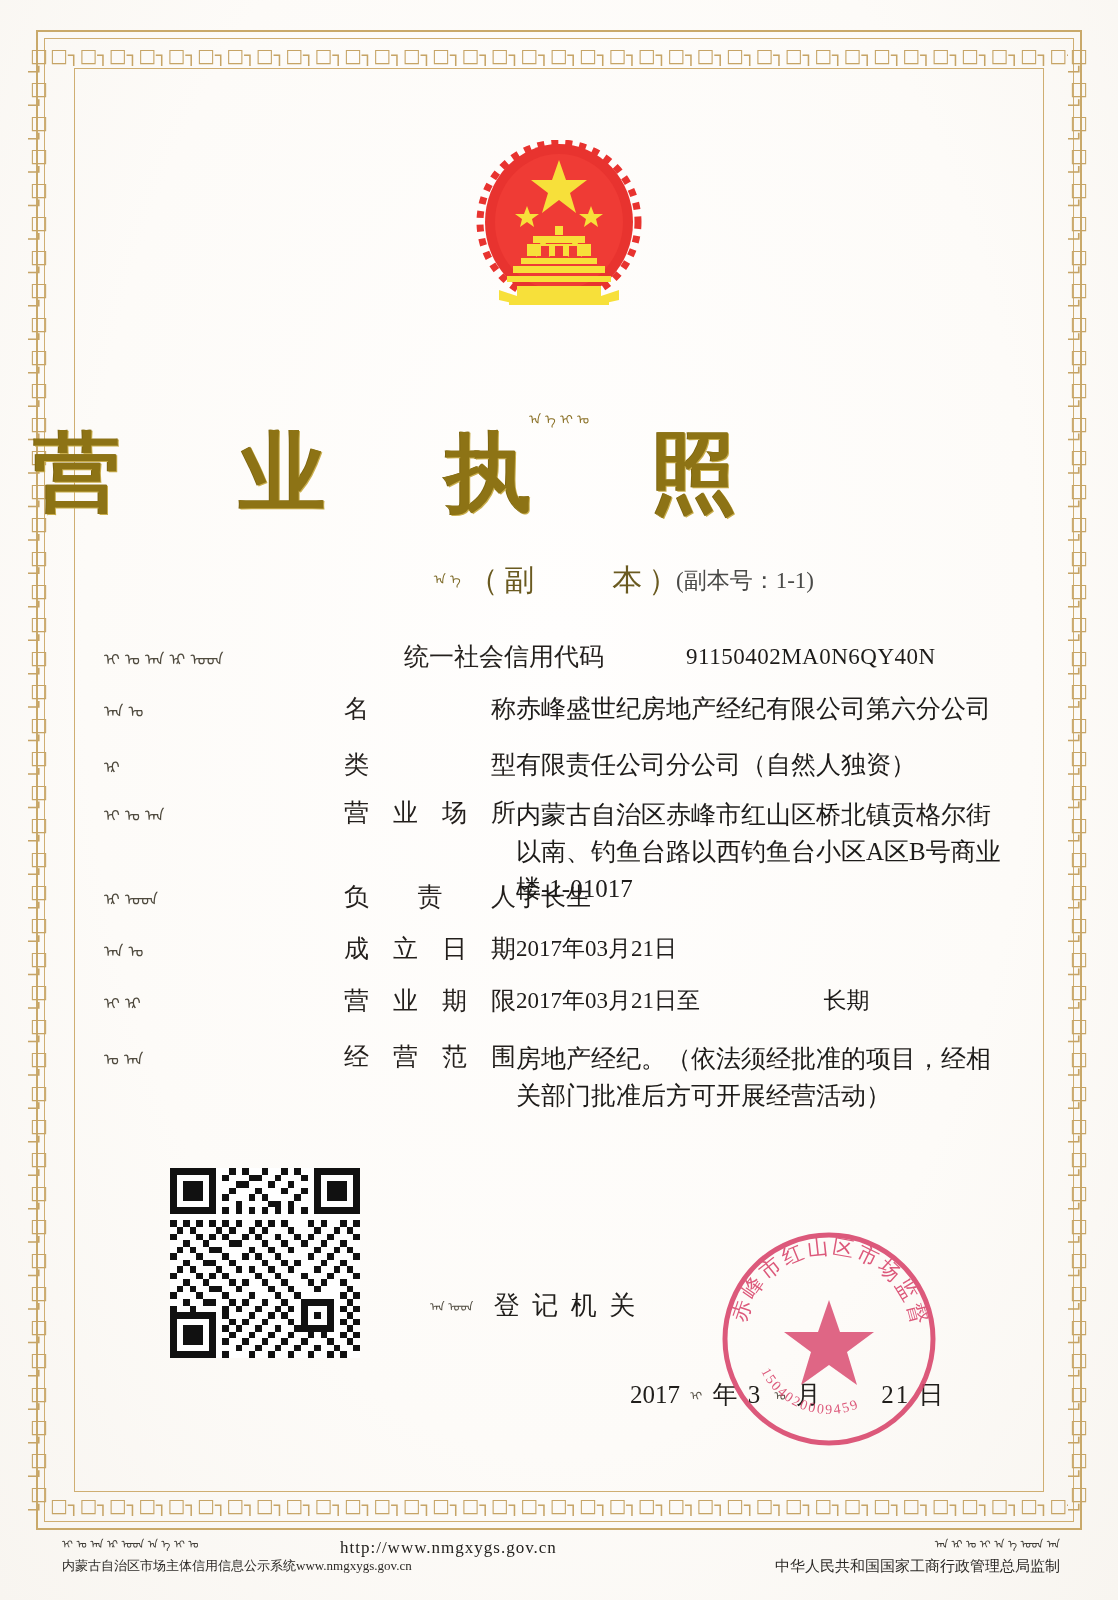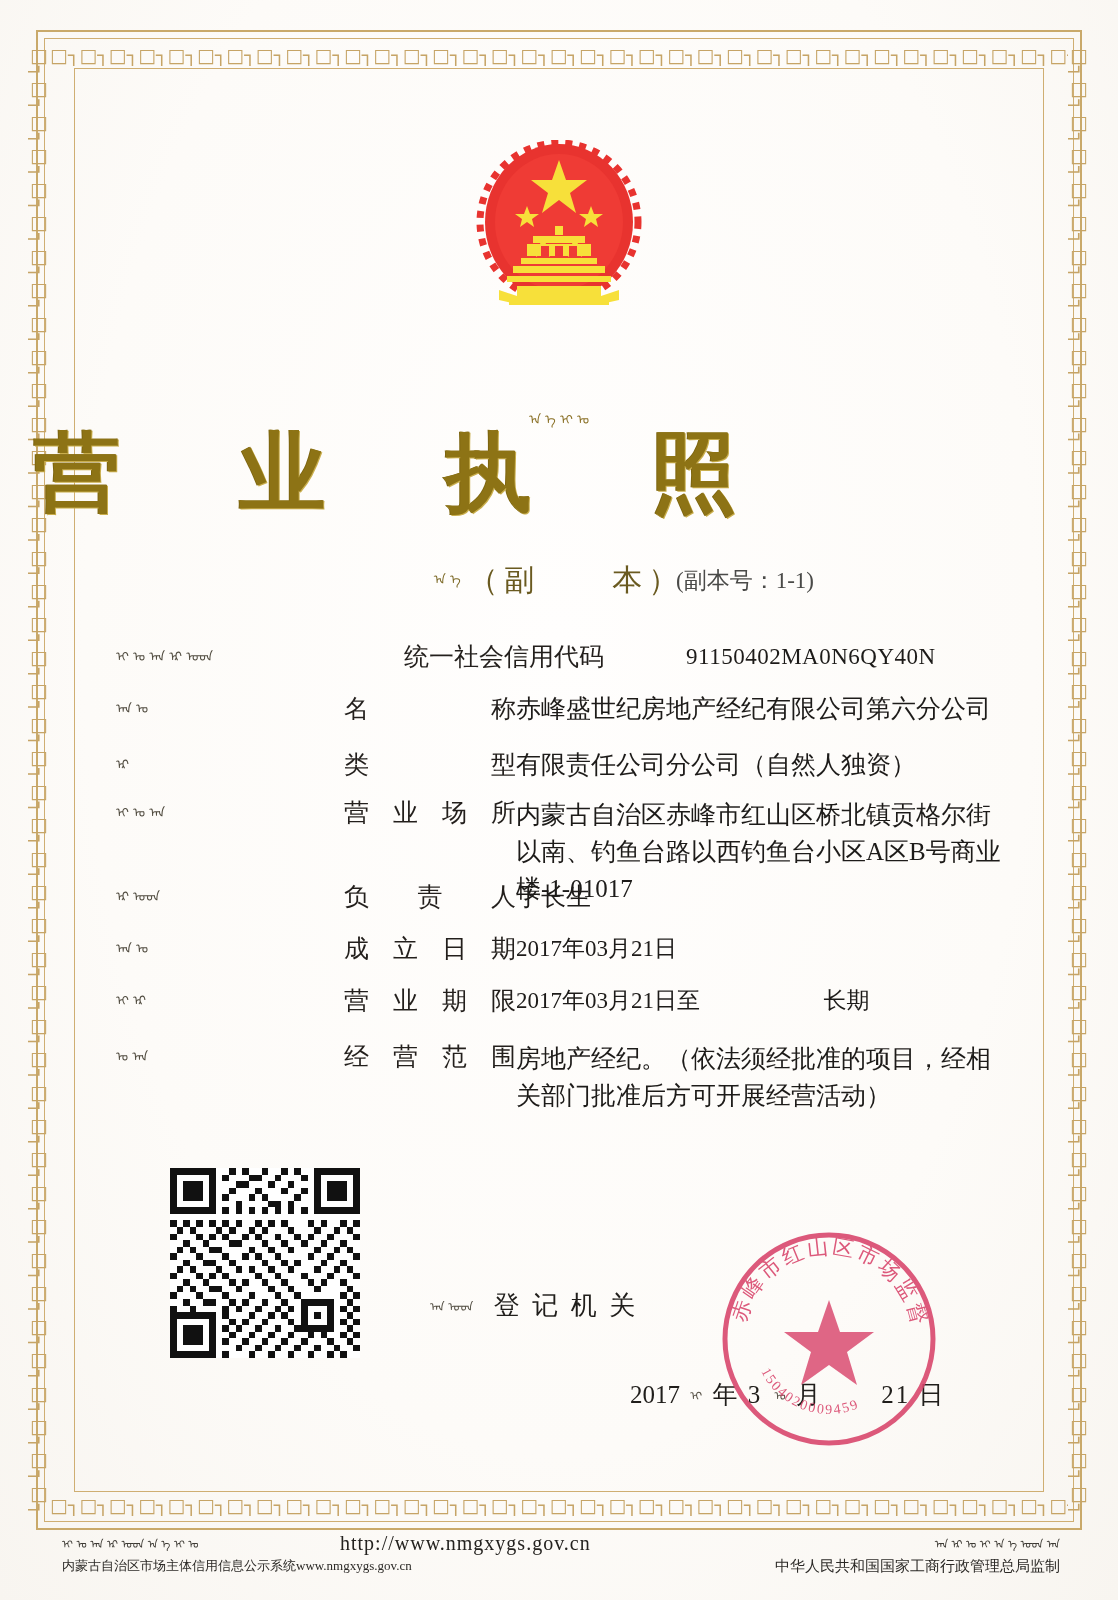--- a/index.html
+++ b/index.html
@@ -149,26 +149,26 @@
     left: 104px;
     top: 640px;
     width: 900px;
   }
   .row {
     position: relative;
     min-height: 46px;
   }
   .mg-label {
     position: absolute;
-    left: 12px;
+    left: 0;
     top: 2px;
     width: 300px;
     color: #4f4a3e;
     font-family: "DejaVu Sans", sans-serif;
-    font-size: 13px;
+    font-size: 16px;
     letter-spacing: 2px;
     white-space: nowrap;
   }
   .cn-label {
     position: absolute;
     left: 240px;
     width: 172px;
     text-align: justify;
     text-align-last: justify;
     font-size: 25px;
@@ -259,23 +259,23 @@
   .footer .mg-line {
     font-family: "DejaVu Sans", sans-serif;
     font-size: 11px;
     color: #3d3a34;
     letter-spacing: 1px;
     white-space: nowrap;
   }
   .f-left { position: absolute; left: 14px; top: 0; }
   .f-left .cn { margin-top: 6px; font-size: 13px; letter-spacing: 0; }
   .f-center {
-    position: absolute; left: 292px; top: 0;
+    position: absolute; left: 292px; top: 6px;
     font-family: "Liberation Serif", serif;
-    font-size: 20px;
+    font-size: 17px;
     letter-spacing: 1px;
     color: #24221f;
   }
   .f-right { position: absolute; right: 10px; top: 0; text-align: right; }
   .f-right .cn { margin-top: 6px; font-size: 15px; }
 </style>
 <style>.meander::before, .meander::after { content: "□┐□┐□┐□┐□┐□┐□┐□┐□┐□┐□┐□┐□┐□┐□┐□┐□┐□┐□┐□┐□┐□┐□┐□┐□┐□┐□┐□┐□┐□┐□┐□┐□┐□┐□┐□┐□┐□┐□┐□┐□┐□┐□┐□┐□┐□┐□┐□┐□┐□┐□┐□┐□┐□┐□┐□┐□┐□┐□┐□┐"; }.meander-v::before, .meander-v::after { content: "□┐□┐□┐□┐□┐□┐□┐□┐□┐□┐□┐□┐□┐□┐□┐□┐□┐□┐□┐□┐□┐□┐□┐□┐□┐□┐□┐□┐□┐□┐□┐□┐□┐□┐□┐□┐□┐□┐□┐□┐□┐□┐□┐□┐□┐□┐"; }</style></head>
 <body>
 
 <div class="page">

